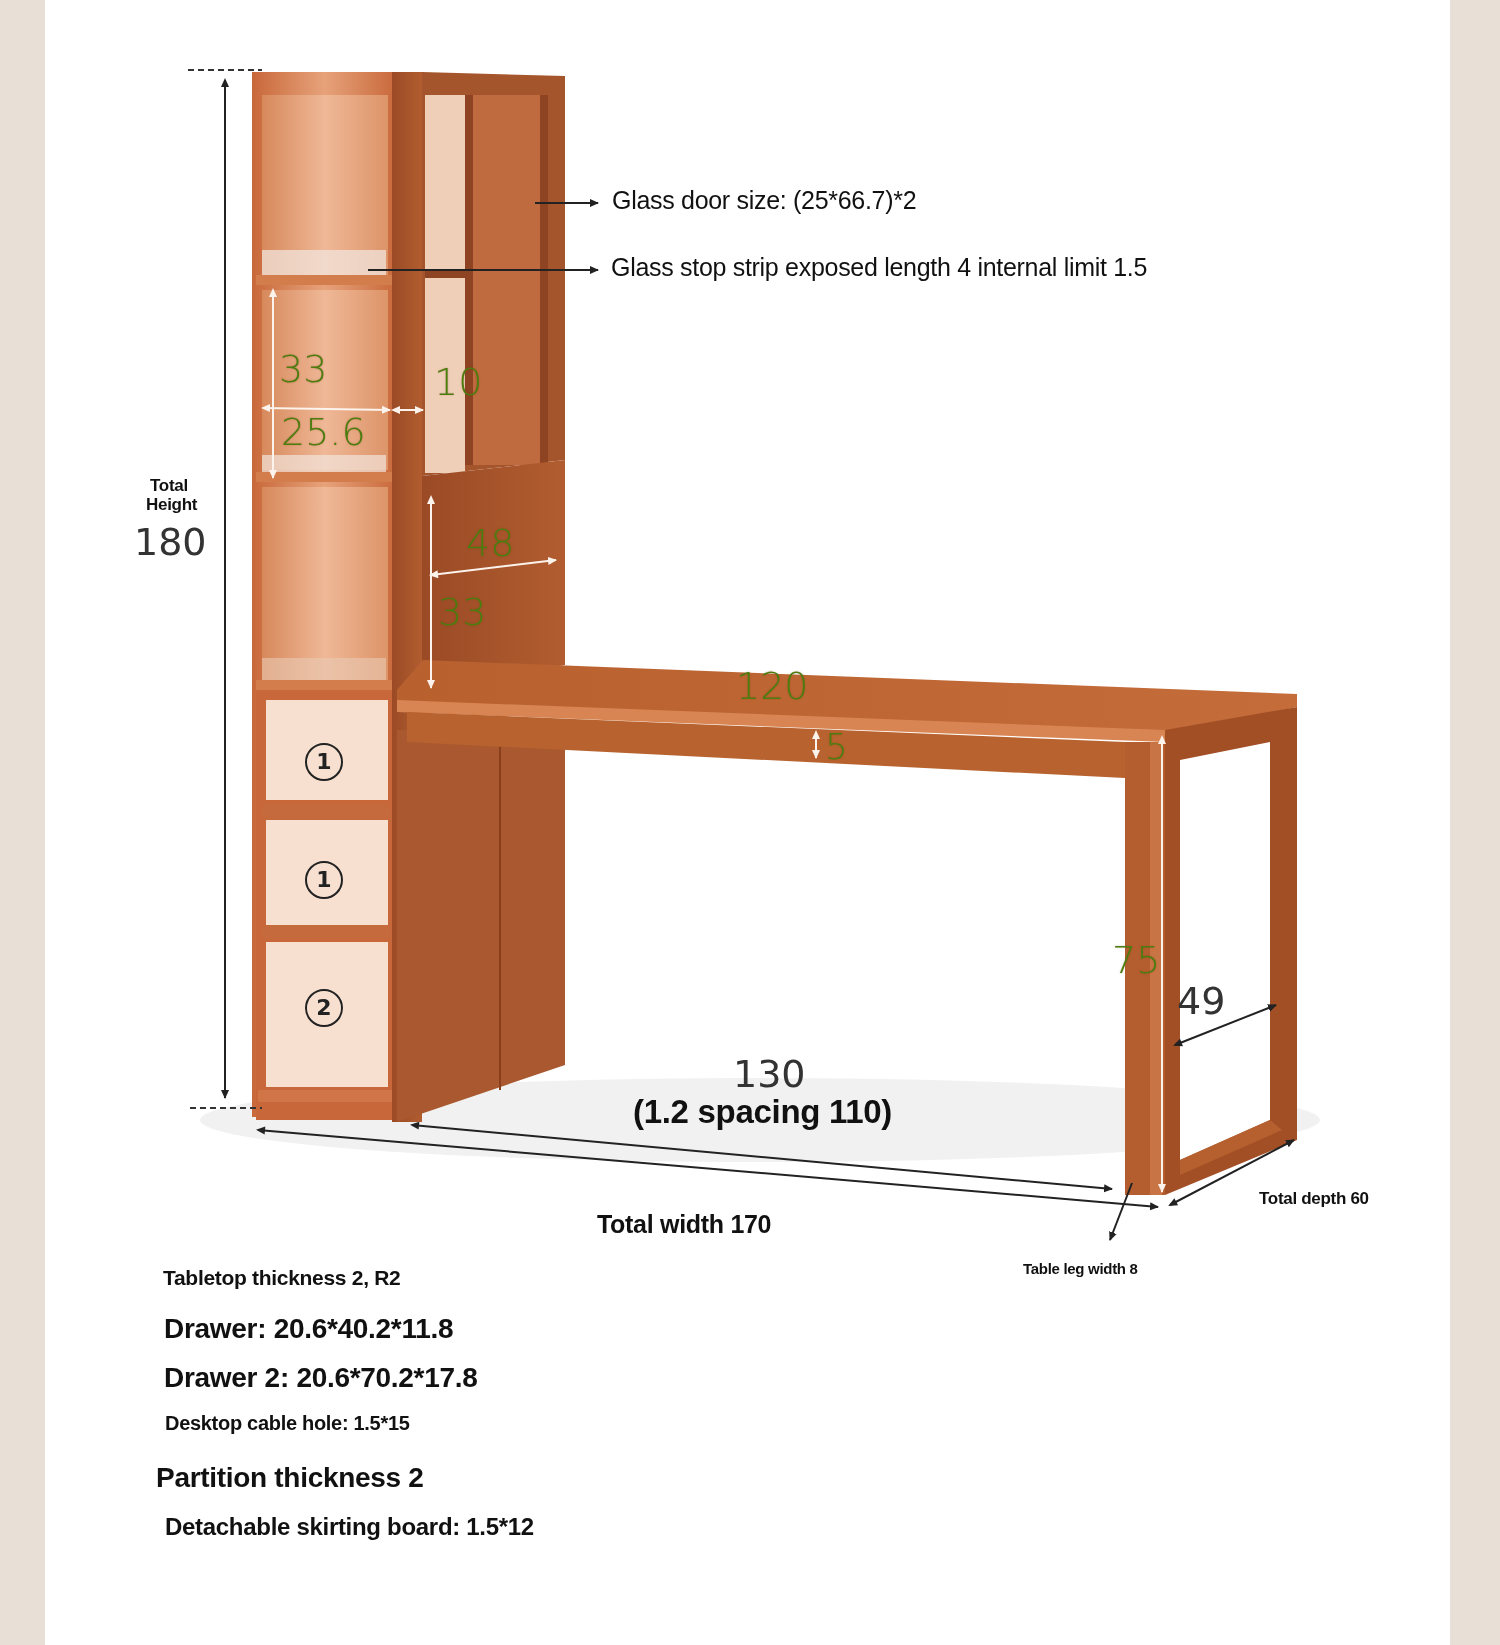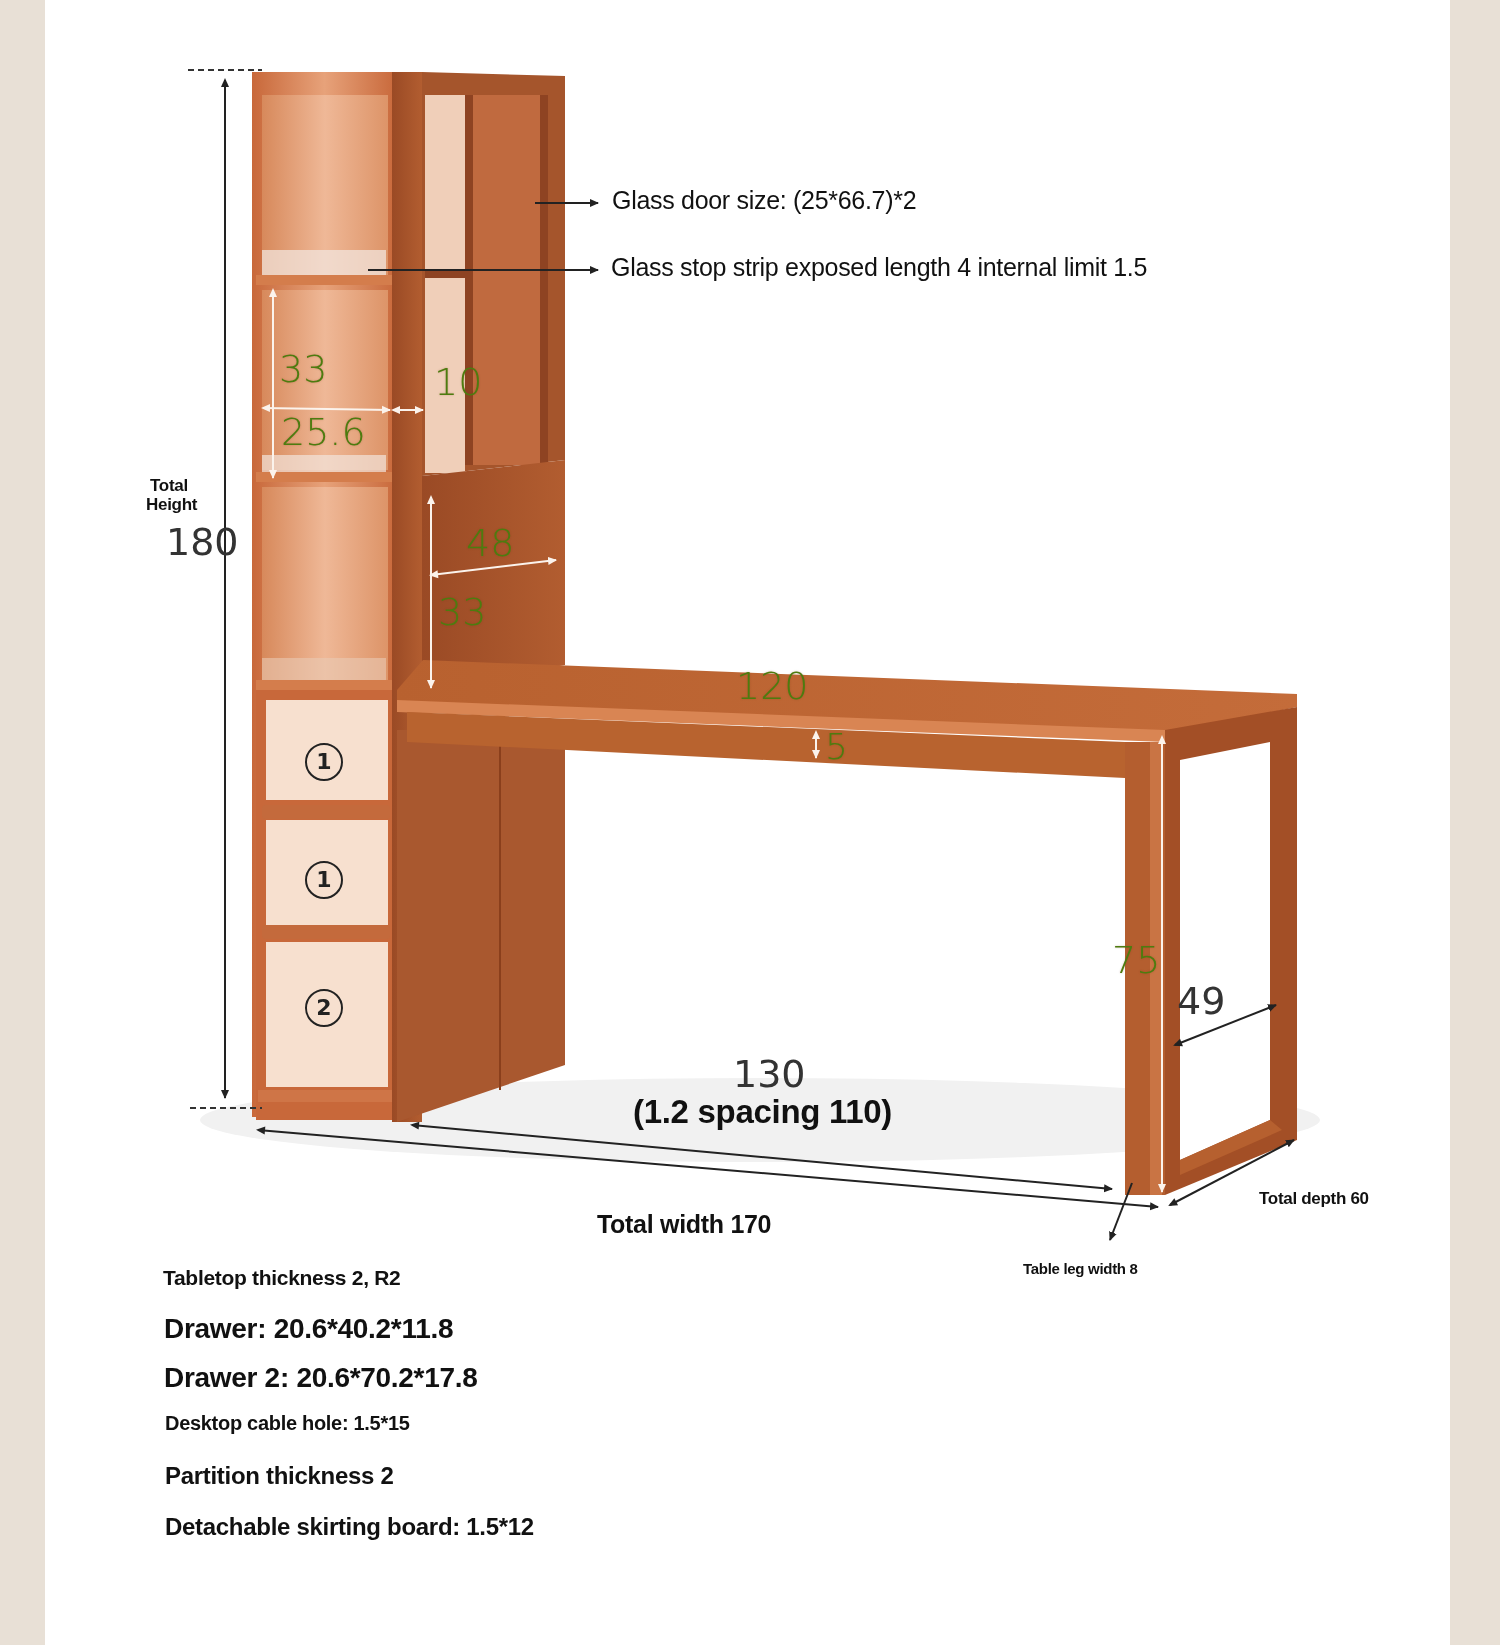--- a/index.html
+++ b/index.html
@@ -129,21 +129,21 @@
     <line x1="1170" y1="1205" x2="1294" y2="1140" stroke="#222" stroke-width="2" marker-start="url(#arrBs)" marker-end="url(#arrB)"></line>
 
     <line x1="1132" y1="1183" x2="1110" y2="1240" stroke="#222" stroke-width="2" marker-end="url(#arrB)"></line>
   </svg>
 
   <div class="lbl" style="left:612px;top:186px;font-size:25px;">Glass door size: (25*66.7)*2</div>
   <div class="lbl" style="left:611px;top:253px;font-size:25px;">Glass stop strip exposed length 4 internal limit 1.5</div>
 
   <div class="lbl bold" style="left:150px;top:476px;font-size:17px;">Total</div>
   <div class="lbl bold" style="left:146px;top:495px;font-size:17px;">Height</div>
-  <div class="gl" style="left:134px;top:520px;font-size:38px;margin-left:32px;">180</div>
+  <div class="gl" style="left:134px;top:520px;font-size:38px;">180</div>
 
   <div class="wl" style="left:279px;top:347px;font-size:38px;">33</div>
   <div class="wl" style="left:386px;top:360px;font-size:38px;margin-left:48px;">10</div>
   <div class="wl" style="left:281px;top:410px;font-size:38px;">25.6</div>
   <div class="wl" style="left:466px;top:521px;font-size:38px;">48</div>
   <div class="wl" style="left:438px;top:590px;font-size:38px;">33</div>
 
   <div class="wl" style="left:736px;top:664px;font-size:38px;">120</div>
   <div class="wl" style="left:825px;top:726px;font-size:36px;">5</div>
   <div class="wl" style="left:1112px;top:938px;font-size:38px;">75</div>
@@ -156,16 +156,16 @@
 
   <div class="badge" style="left:305px;top:743px;">1</div>
   <div class="badge" style="left:305px;top:861px;">1</div>
   <div class="badge" style="left:305px;top:989px;">2</div>
 
   <div>
     <div class="spec" style="top:1266px;font-size:21px;">Tabletop thickness 2, R2</div>
     <div class="spec" style="top:1313px;font-size:28px;left:164px;">Drawer: 20.6*40.2*11.8</div>
     <div class="spec" style="top:1362px;font-size:28px;left:164px;">Drawer 2: 20.6*70.2*17.8</div>
     <div class="spec" style="top:1412px;font-size:20px;left:165px;text-align:right;">Desktop cable hole: 1.5*15</div>
-    <div class="spec" style="top:1462px;font-size:24px;left:165px;">Partition thickness 2</div>
+    <div class="spec" style="top:1462px;font-size:28px;left:156px;">Partition thickness 2</div>
     <div class="spec" style="top:1513px;font-size:24px;left:165px;">Detachable skirting board: 1.5*12</div>
   </div>
 </div>
 
 </body></html>

